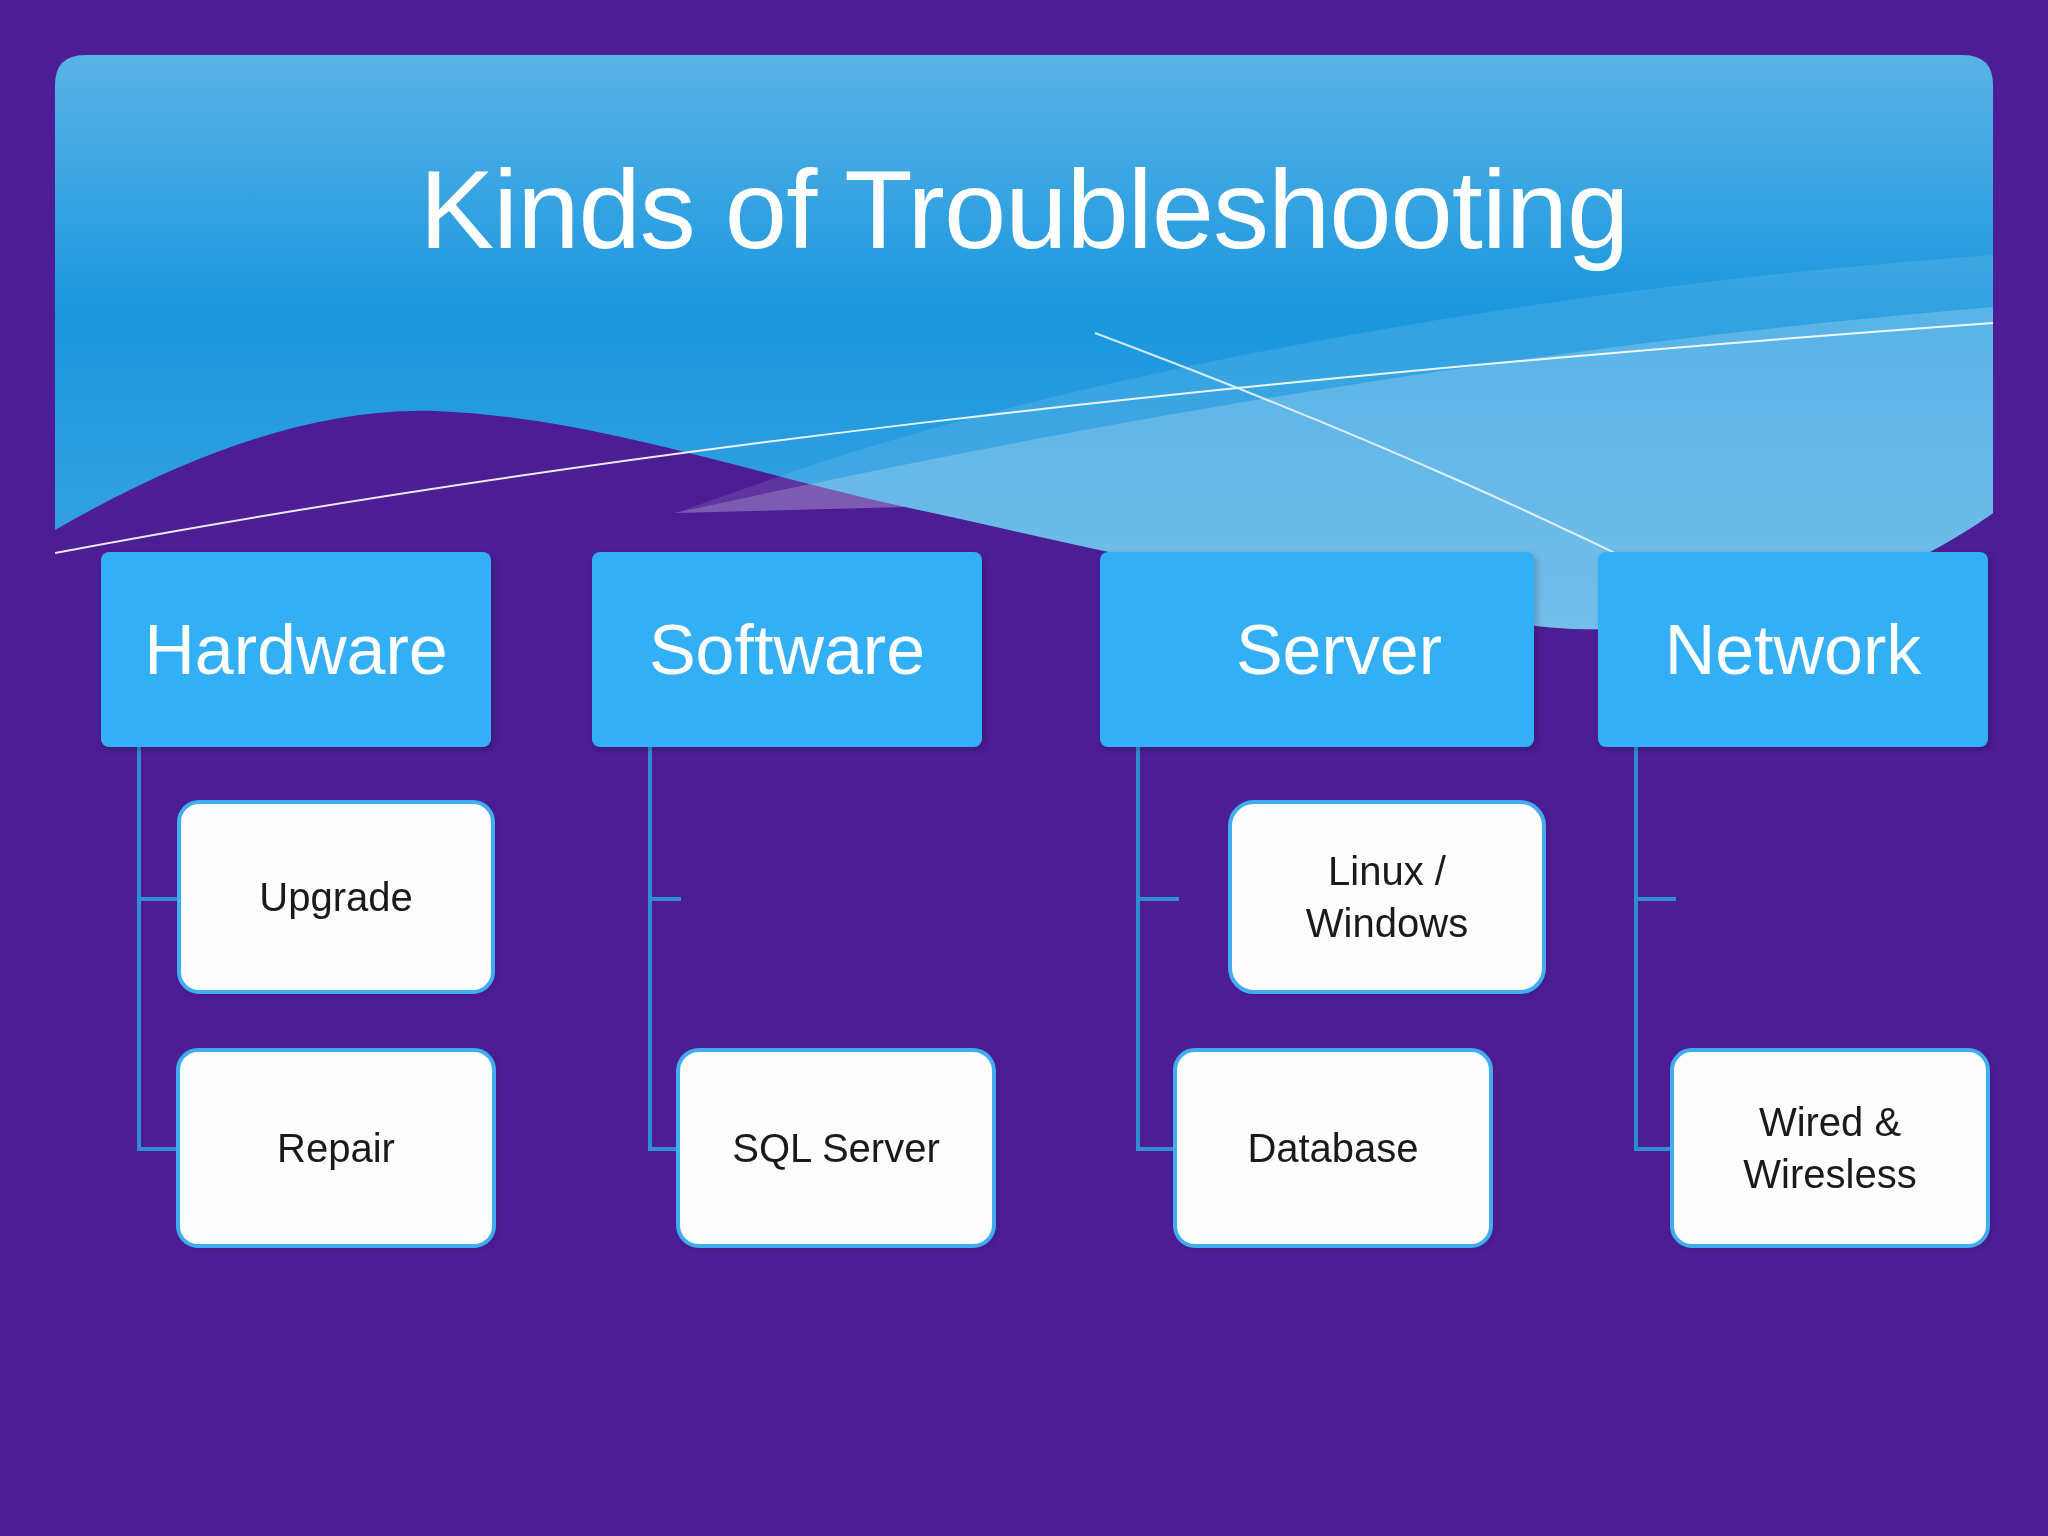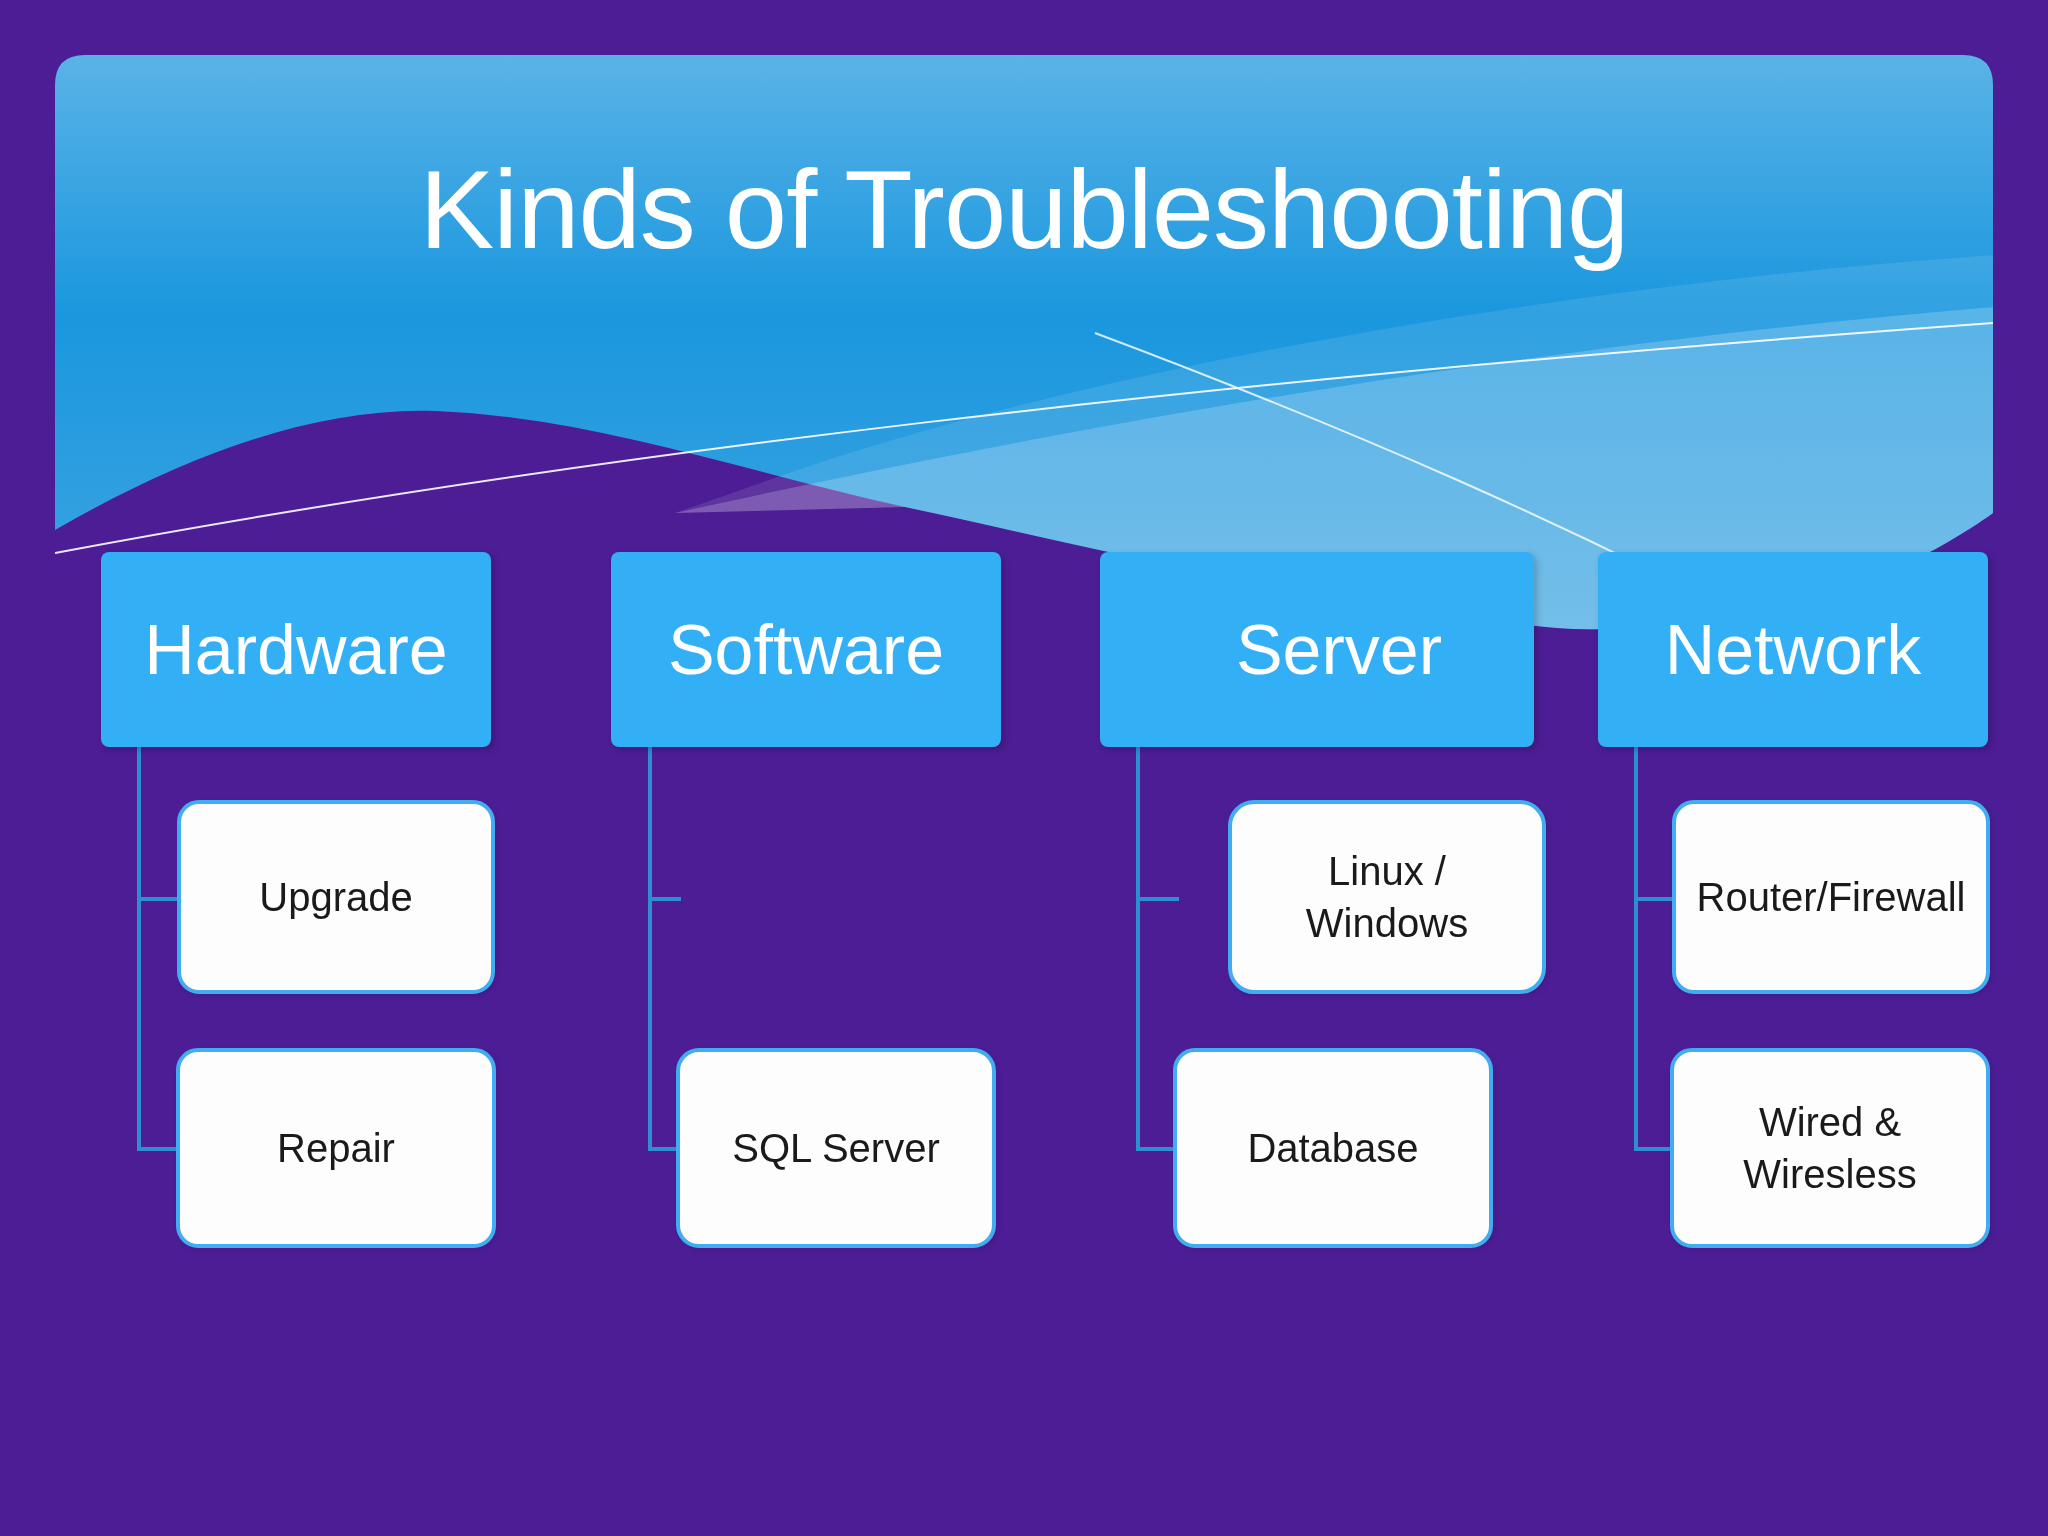--- a/index.html
+++ b/index.html
@@ -94,39 +94,36 @@
   <div class="conn h h1" style="left:1136px;width:43px;"></div>
   <div class="conn h h2" style="left:1136px;width:41px;"></div>
 
   <div class="conn v" style="left:1634px;"></div>
   <div class="conn h h1" style="left:1634px;width:42px;"></div>
   <div class="conn h h2" style="left:1634px;width:40px;"></div>
 
   <div class="parent-box" style="left:101px;">
     <span class="parent-label">Hardware</span>
   </div>
-  <div class="parent-box" style="left:611px;">
+  <div class="parent-box" style="left:592px;">
     <span class="parent-label">Software</span>
   </div>
   <div class="parent-box" style="left:1100px;padding-left:44px;">
     <span class="parent-label">Server</span>
   </div>
   <div class="parent-box" style="left:1598px;">
     <span class="parent-label">Network</span>
   </div>
 
   <div class="child-box row1" style="left:177px;">
     <span class="child-label">Upgrade</span>
   </div>
   <div class="child-box row1" style="left:1228px;border-radius:26px;">
     <span class="child-label">Linux /
 Windows</span>
-  </div>
-  <div class="child-box row1" style="left:1672px;">
-    <span class="child-label">Router/Firewall</span>
   </div>
 
   <div class="child-box row2" style="left:176px;">
     <span class="child-label">Repair</span>
   </div>
   <div class="child-box row2" style="left:676px;border-radius:23px;">
     <span class="child-label">SQL Server</span>
   </div>
   <div class="child-box row2" style="left:1173px;">
     <span class="child-label">Database</span>

